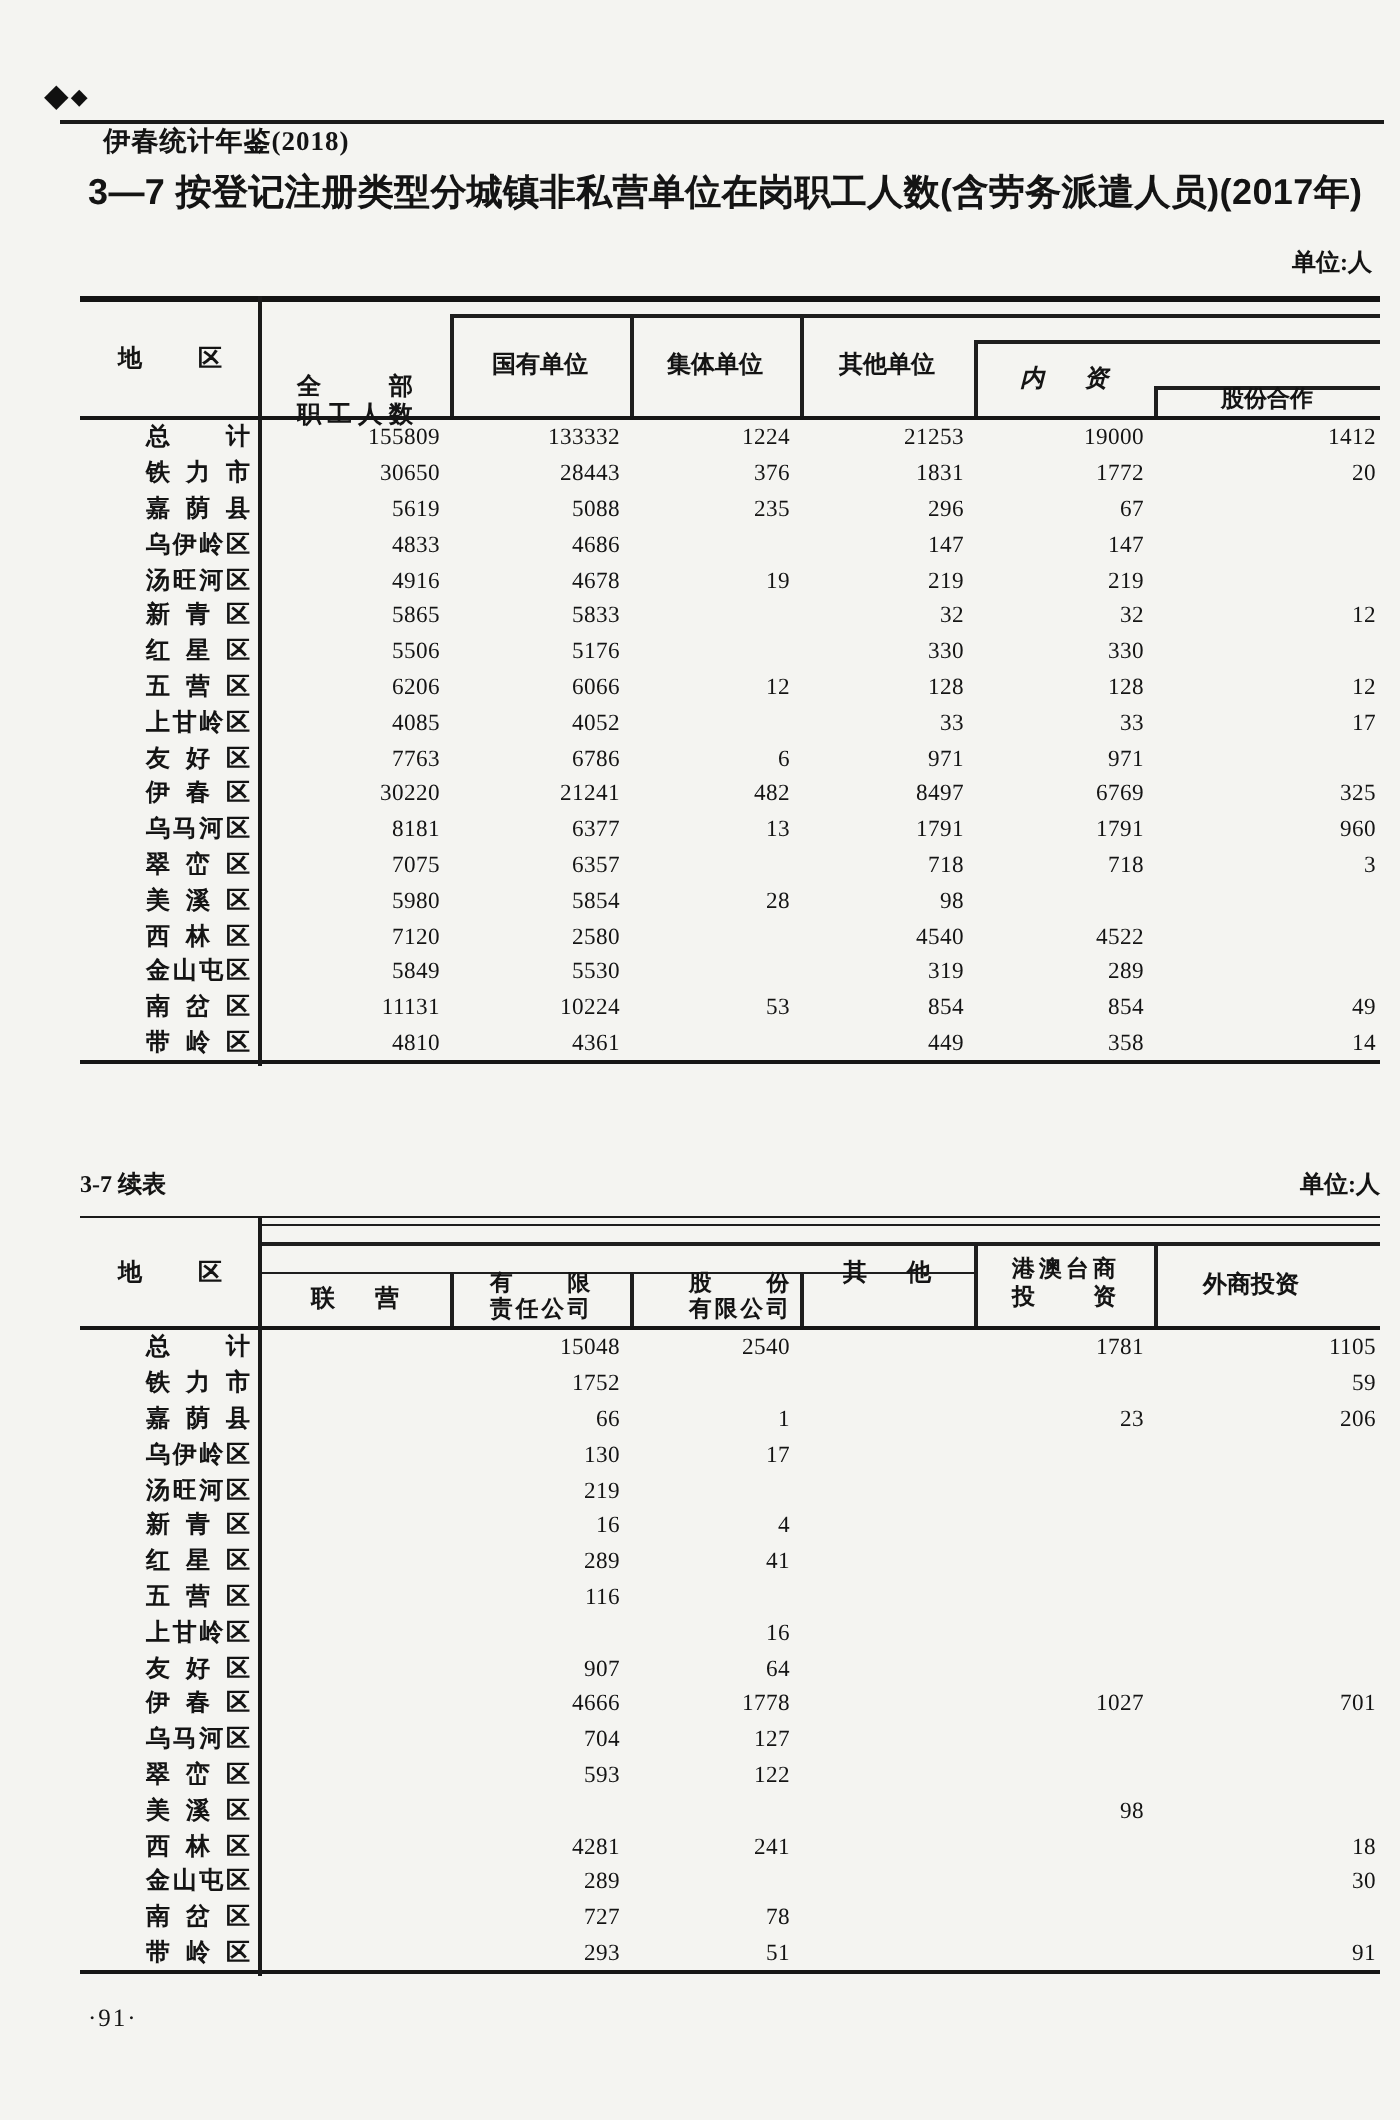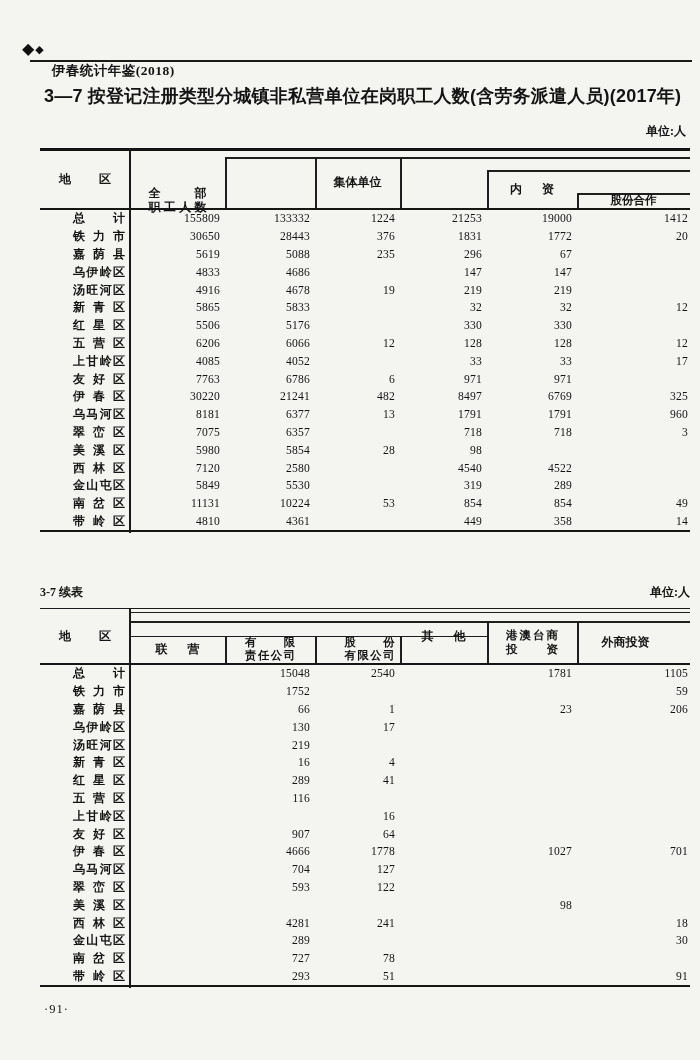--- a/index.html
+++ b/index.html
@@ -70,22 +70,24 @@
       <div class="hline" style="top:42px;left:537px;width:113px;"></div>
       <div class="vline" style="left:185px;top:6px;bottom:0;"></div>
       <div class="vline" style="left:275px;top:6px;bottom:0;"></div>
       <div class="vline" style="left:360px;top:6px;bottom:0;"></div>
       <div class="vline" style="left:447px;top:19px;bottom:0;"></div>
       <div class="vline" style="left:537px;top:42px;bottom:0;"></div>
 
       <div class="hcell" style="left:0;top:0;width:90px;height:56px;"><span class="spread" style="width:52px;">地 区</span></div>
       <div class="hcell" style="left:90px;top:0;width:95px;height:56px;margin-top:21px;"><span class="spread" style="width:58px;">全 部
 职工人数</span></div>
+      <div class="hcell" style="left:185px;top:6px;width:90px;height:50px;"><span>国有单位</span></div>
       <div class="hcell" style="left:275px;top:6px;width:85px;height:50px;"><span>集体单位</span></div>
-      <div class="hcell" style="left:447px;top:19px;width:90px;height:37px;"><span class="spread" style="width:44px;">内 资</span></div>
+      <div class="hcell" style="left:360px;top:6px;width:87px;height:50px;"><span>其他单位</span></div>
+      <div class="hcell" style="left:447px;top:19px;width:90px;height:37px;"><span class="spread" style="width:44px;font-style:italic;">内 资</span></div>
       <div class="hcell" style="left:537px;top:42px;width:113px;height:14px;font-size:11.5px;"><span>股份合作</span></div>
     </div>
     <div class="tbody">
         <div class="trow">
           <div class="rcell"><span class="spread">总 计</span></div>
           <div class="vcell">155809</div>
           <div class="vcell">133332</div>
           <div class="vcell">1224</div>
           <div class="vcell">21253</div>
           <div class="vcell">19000</div>

